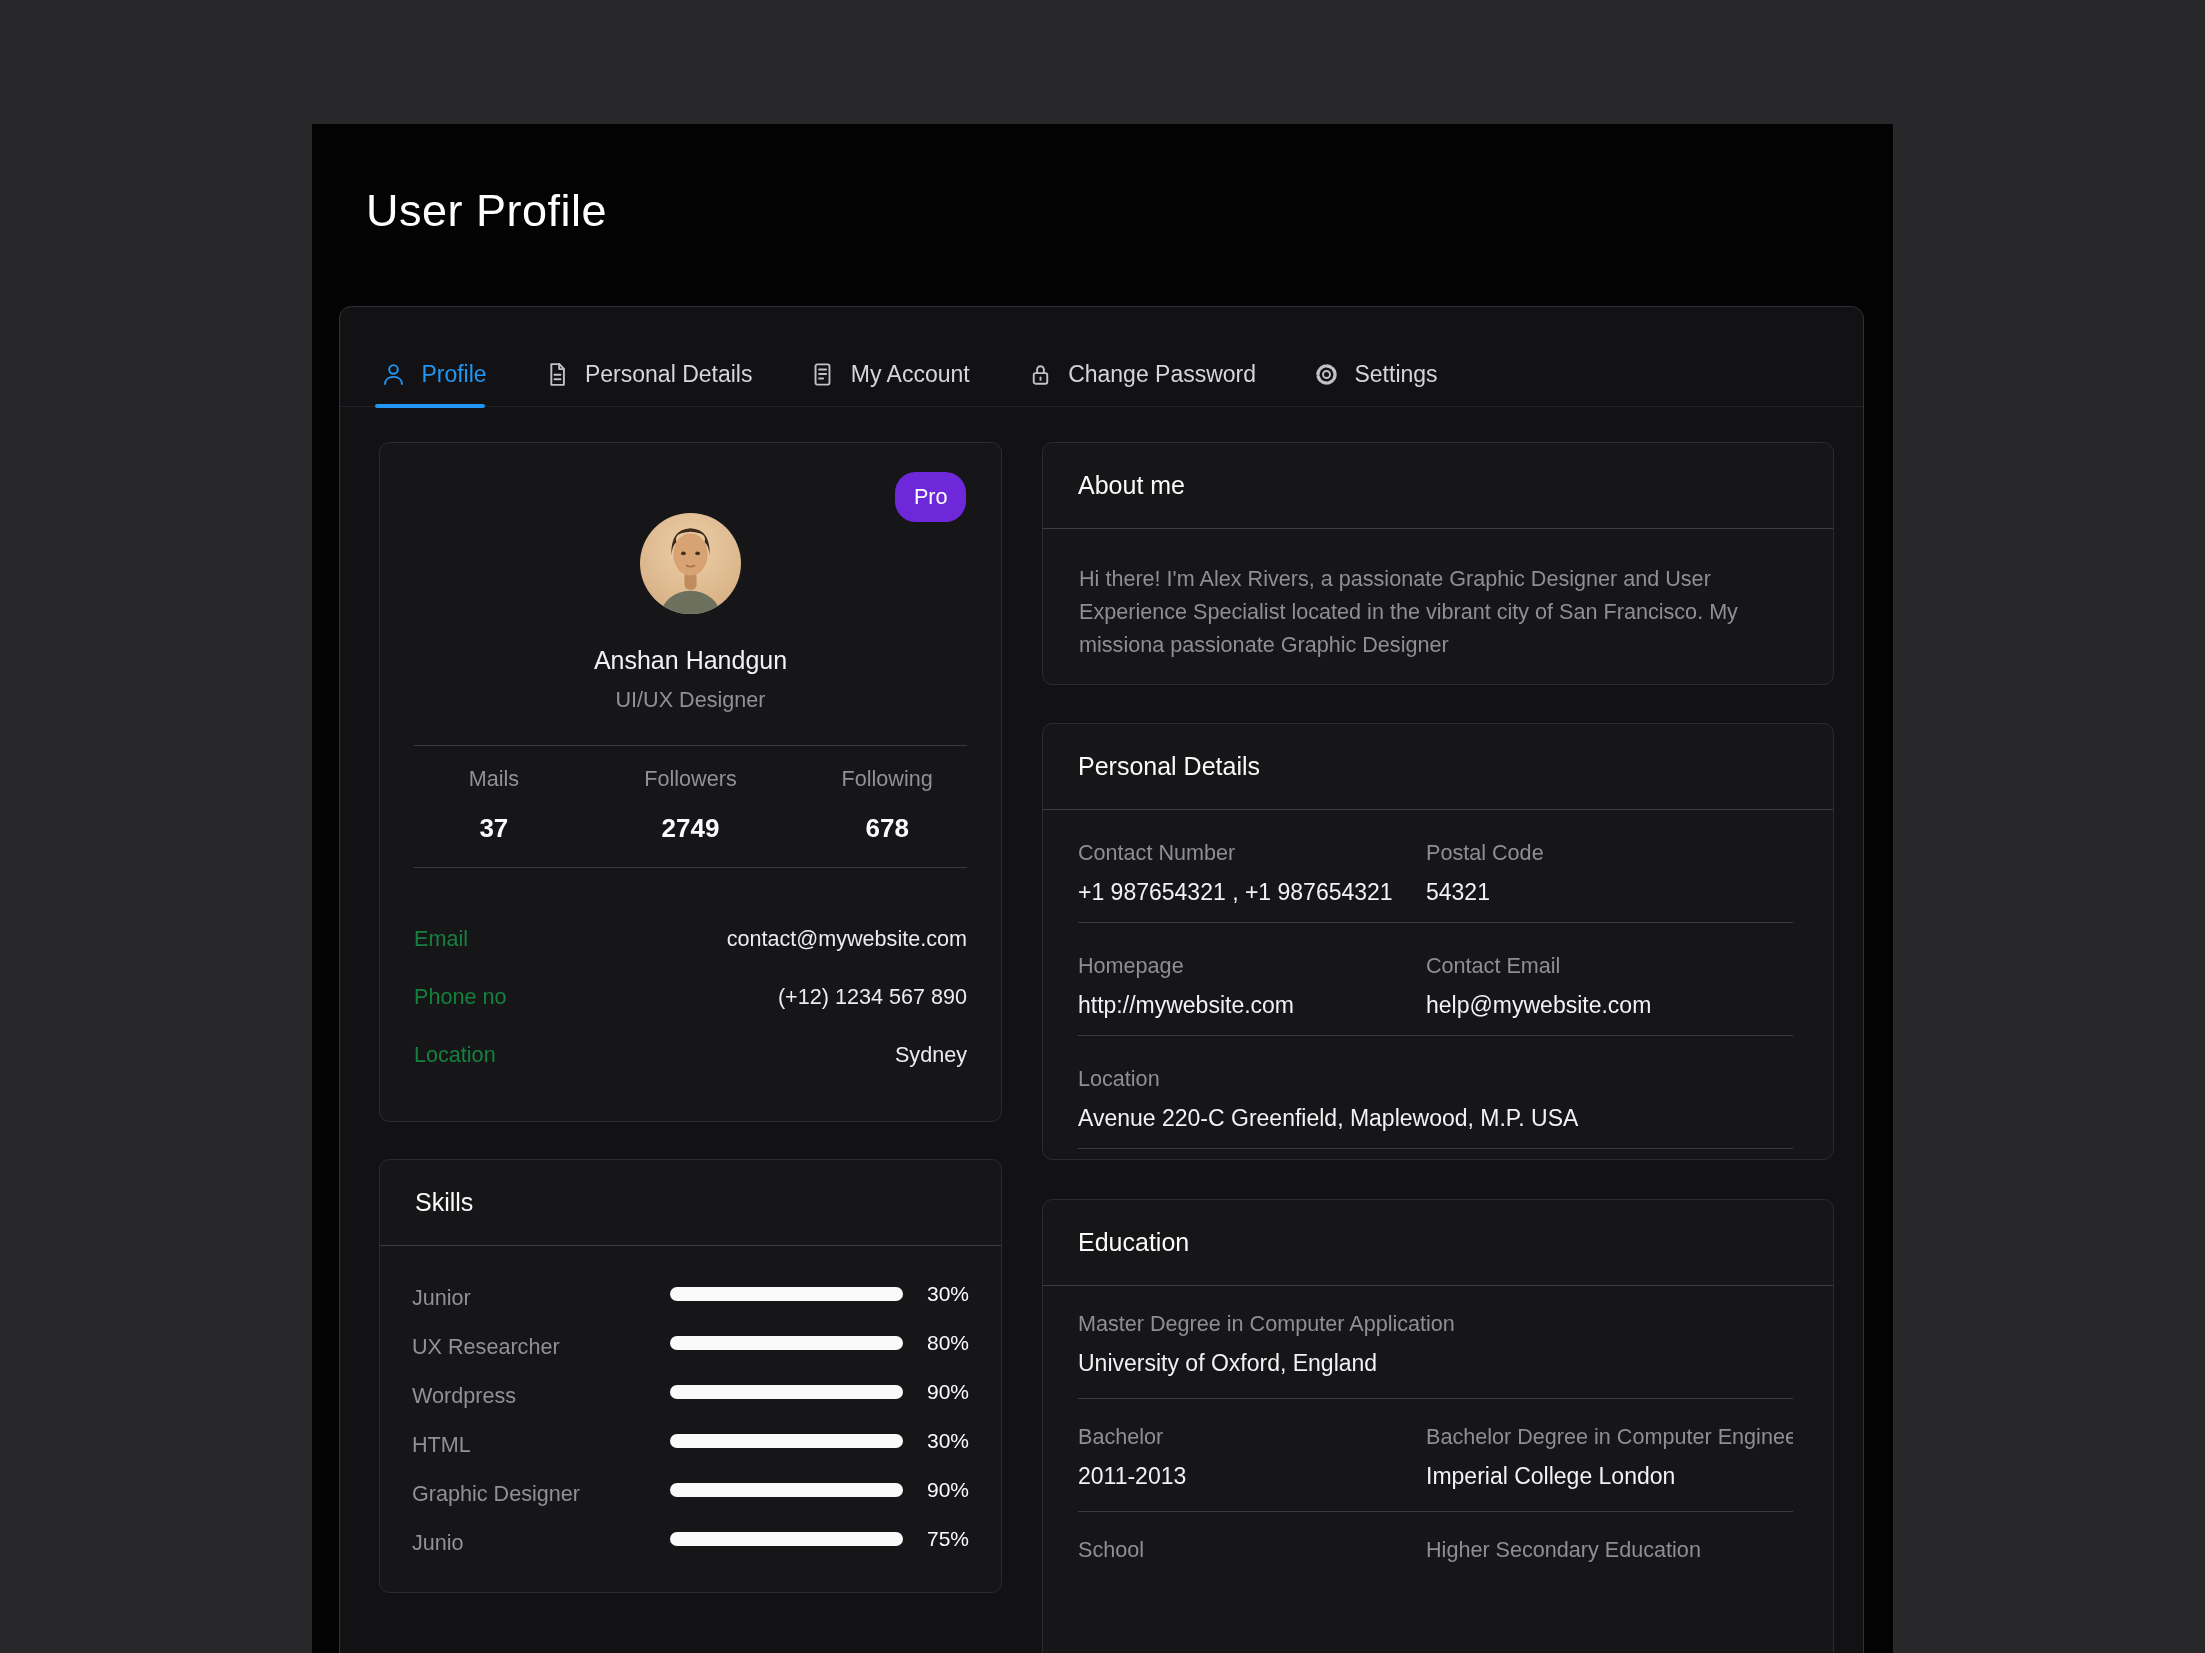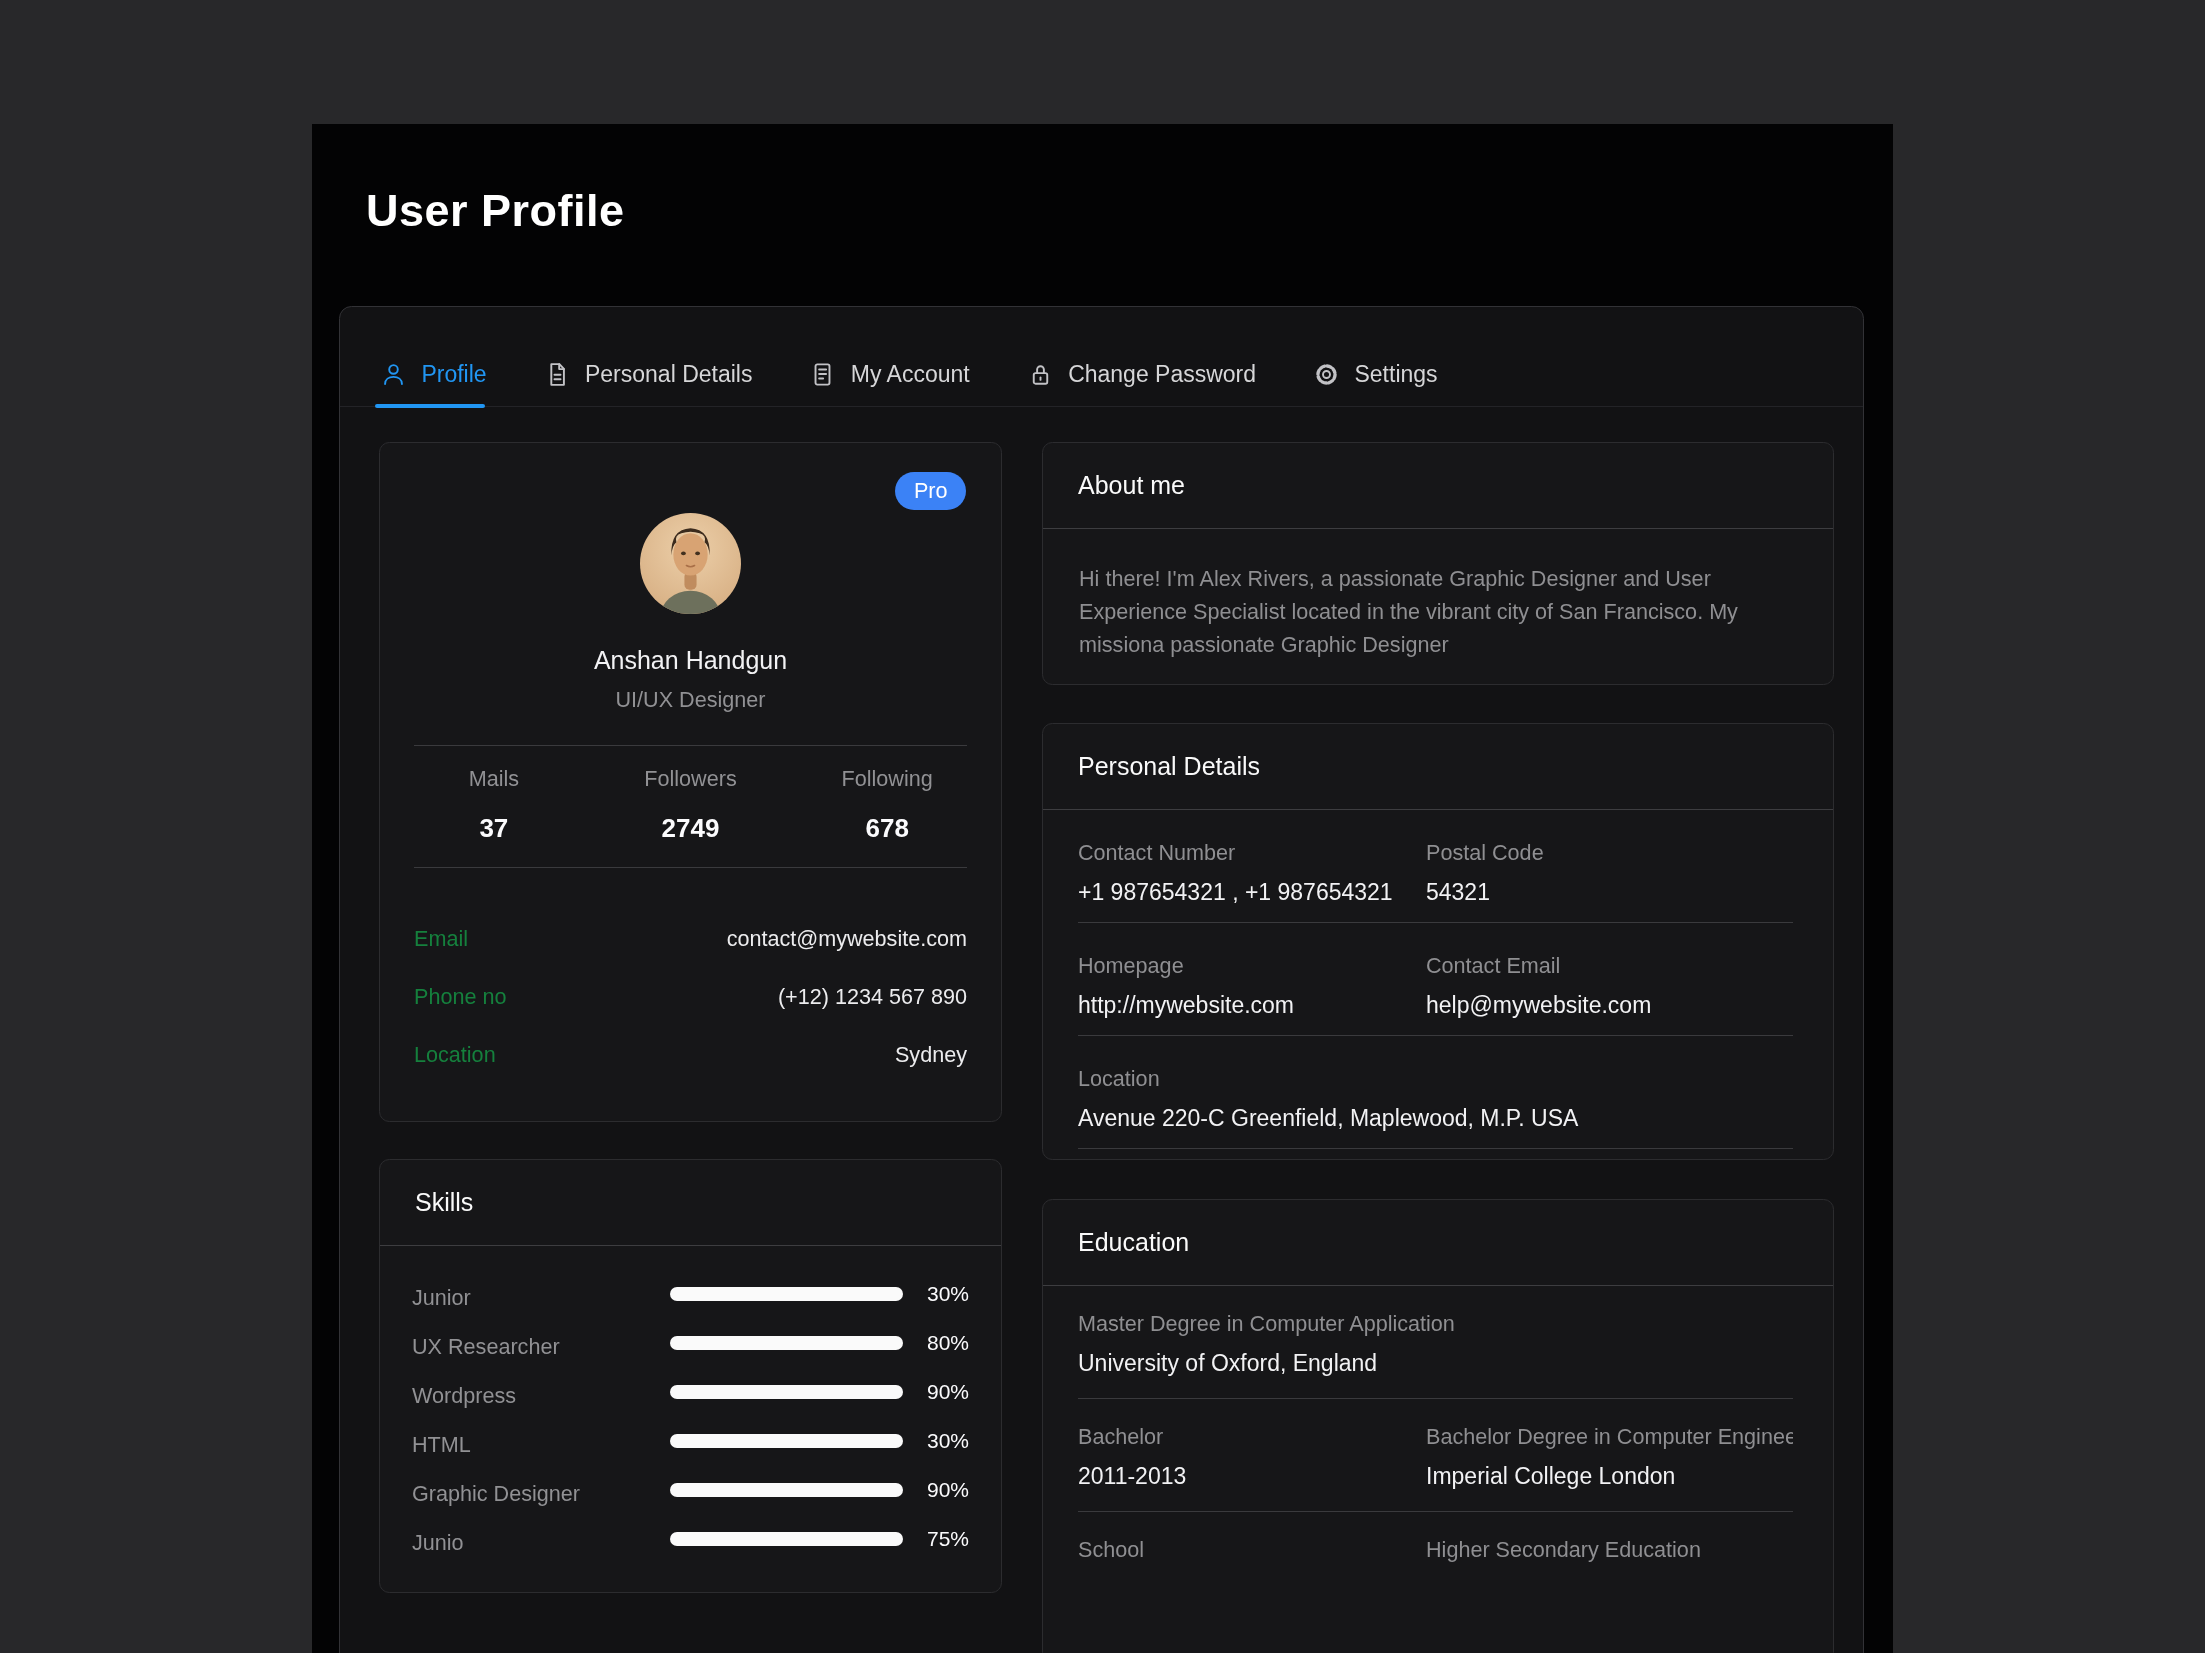--- a/index.html
+++ b/index.html
@@ -10,21 +10,21 @@
     font-family:"Liberation Sans", sans-serif;
     overflow:hidden;
     color:#eee;
   }
   .content {
     position:absolute; left:312px; top:124px; width:1581px; bottom:0;
     background:#030304;
   }
   .page-title {
     margin:61px 0 0 54px;
-    font-size:45px; font-weight:700; color:#ffffff; letter-spacing:0.5px;
+    font-size:45px; font-weight:400; color:#ffffff; letter-spacing:0.5px;
   }
   .panel {
     position:absolute; left:27px; top:182px; width:1525px; height:1391px;
     background:#121214; border:1px solid #323236; border-radius:12.4px;
     overflow:hidden;
   }
   
   .tabs { display:flex; align-items:center; gap:57px; padding:54px 0 0 40px; }
   .tab { display:flex; align-items:center; gap:14.4px; font-size:23px; color:#d6d6d8; cursor:pointer;text-align:right; }
   .tab .t-icon { width:27px; height:27px; display:inline-flex; }
@@ -45,22 +45,22 @@
     overflow:hidden;
   }
   .card-header {
     height:86px; display:flex; align-items:center; padding:0 35px;
     border-bottom:1px solid #3d3d40;
     font-size:25px; font-weight:500; color:#fafafa;
   }
   
   .profile-card { position:relative; height:680px; text-align:center; }
   .pro-badge {
-    position:absolute; top:29px; right:35px; height:38px; padding:0 18.5px;
-    background:#3b82f6; color:#fff; font-size:21.6px;
+    position:absolute; top:29px; right:35px; height:50px; padding:0 18.5px;
+    background:#6d28d9; color:#fff; font-size:21.6px;
     border-radius:20.6px; display:flex; align-items:center;
   }
   .avatar {
     width:101px; height:101px; margin:70px auto 0; border-radius:50%;
     overflow:hidden; background:radial-gradient(circle at 50% 35%, #eccfa9, #d3a97c);
   }
   .avatar svg { width:100%; height:100%; display:block; }
   .pc-name { margin-top:32px; font-size:25px; font-weight:500; color:#f2f2f4; }
   .pc-role { margin-top:12.4px; font-size:21.6px; color:#919194; }
   .pc-div { height:1px; background:#3a3a3d; margin:0 34px; }

